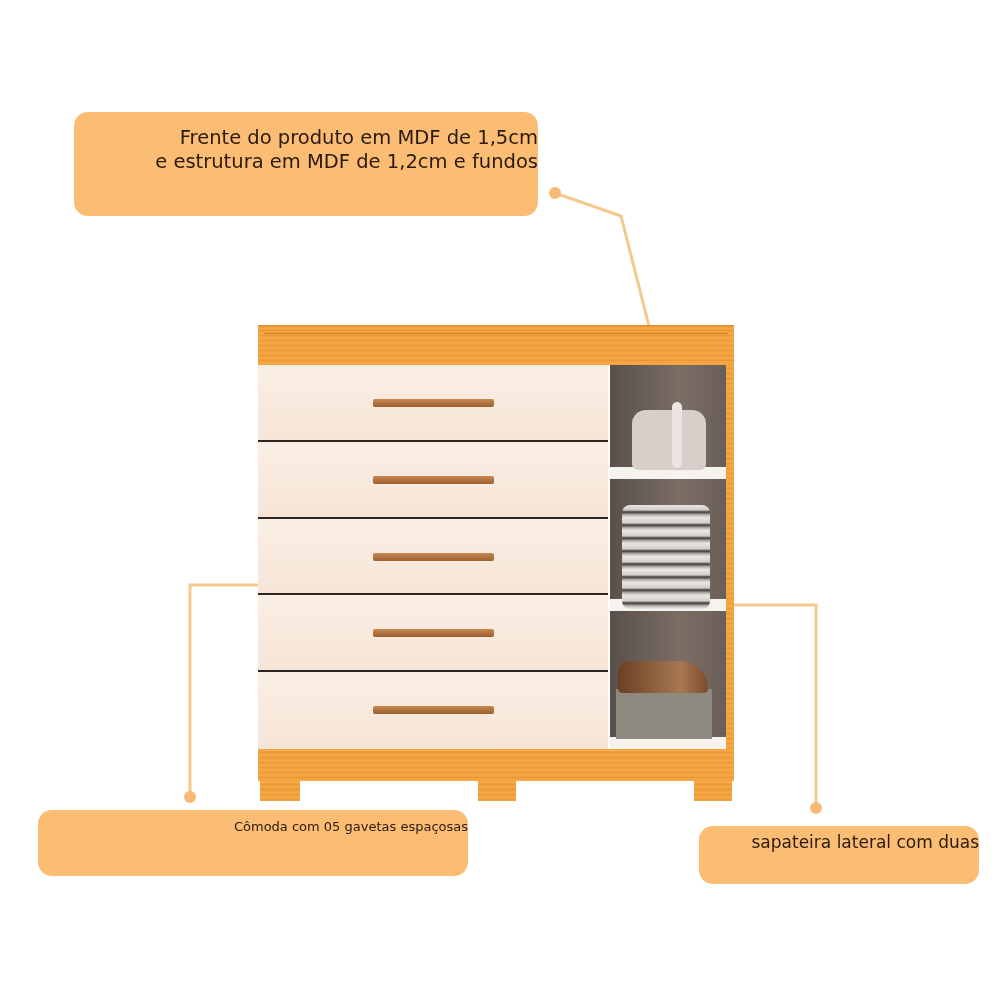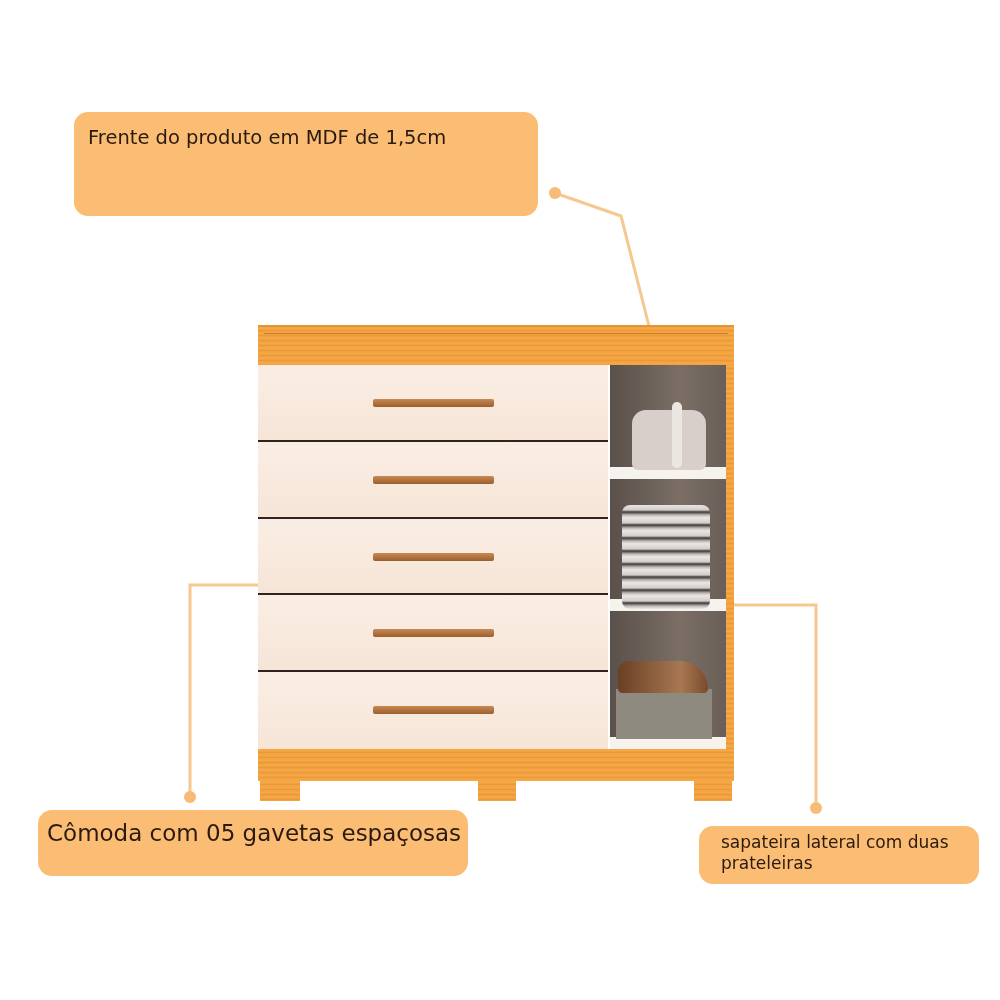--- a/index.html
+++ b/index.html
@@ -4,23 +4,23 @@
   <style>
     html, body { margin: 0; padding: 0; }
     body {
       width: 1000px; height: 1000px; background: #ffffff; position: relative; overflow: hidden;
       font-family: "DejaVu Sans", sans-serif;
     }
     .callout {
       position: absolute; background: #fbbd74; border-radius: 14px; color: #2a1a10;
       box-sizing: border-box; line-height: 1.25;
     }
-    .callout .line { display: block; white-space: nowrap; }
+    .callout .line { display: block; white-space: nowrap; text-align: right; }
     #c-top { left: 74px; top: 112px; width: 464px; height: 104px; padding: 14px 0 0 14px; font-size: 19.5px; }
-    #c-left { left: 38px; top: 810px; width: 430px; height: 66px; padding: 9px 0 0 9px; font-size: 23px; }
+    #c-left { left: 38px; top: 810px; width: 430px; height: 66px; padding: 9px 0 0 9px; font-size: 13px; }
     #c-right { left: 699px; top: 826px; width: 280px; height: 58px; padding: 6px 0 0 22px; font-size: 17px; }
 
     svg.overlay { position: absolute; left: 0; top: 0; }
 
     
     .dresser { position: absolute; left: 258px; top: 325px; width: 476px; height: 475px; }
     .wood { background: repeating-linear-gradient(180deg, #f3a13c 0px, #f6ad4d 2px, #ea9433 3px, #f4a746 5px); }
     .top-board { position: absolute; left: 0; top: 0; width: 476px; height: 40px; border-top: 2px solid #e49431; box-sizing: border-box; }
     .top-board::after { content: ""; position: absolute; left: 6px; right: 6px; top: 6px; height: 1px; background: #c97d25; }
     .side-right { position: absolute; left: 468px; top: 40px; width: 8px; height: 385px; }
@@ -99,22 +99,22 @@
   </div>
   <div class="side-right wood"></div>
   <div class="base wood"></div>
   <div class="foot l wood"></div>
   <div class="foot m wood"></div>
   <div class="foot r wood"></div>
 </div>
 
 <div class="callout" id="c-top">
   <span class="line">Frente do produto em MDF de 1,5cm</span>
+  <span class="line">e estrutura em MDF de 1,2cm e fundos</span>
 </div>
 
 <div class="callout" id="c-left">
   <span class="line">Cômoda com 05 gavetas espaçosas</span>
 </div>
 
 <div class="callout" id="c-right">
   <span class="line">sapateira lateral com duas</span>
-  <span class="line">prateleiras</span>
 </div>
 
 </body></html>

